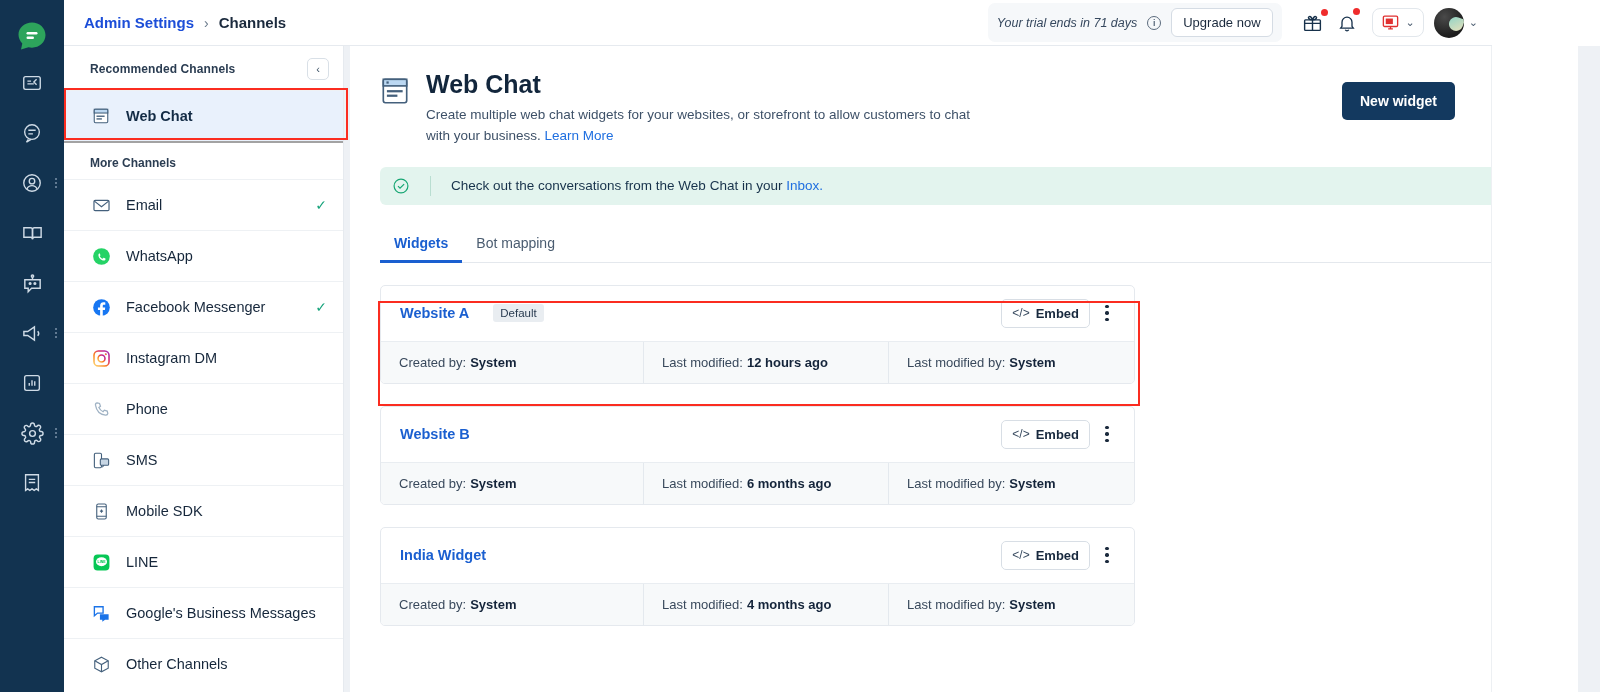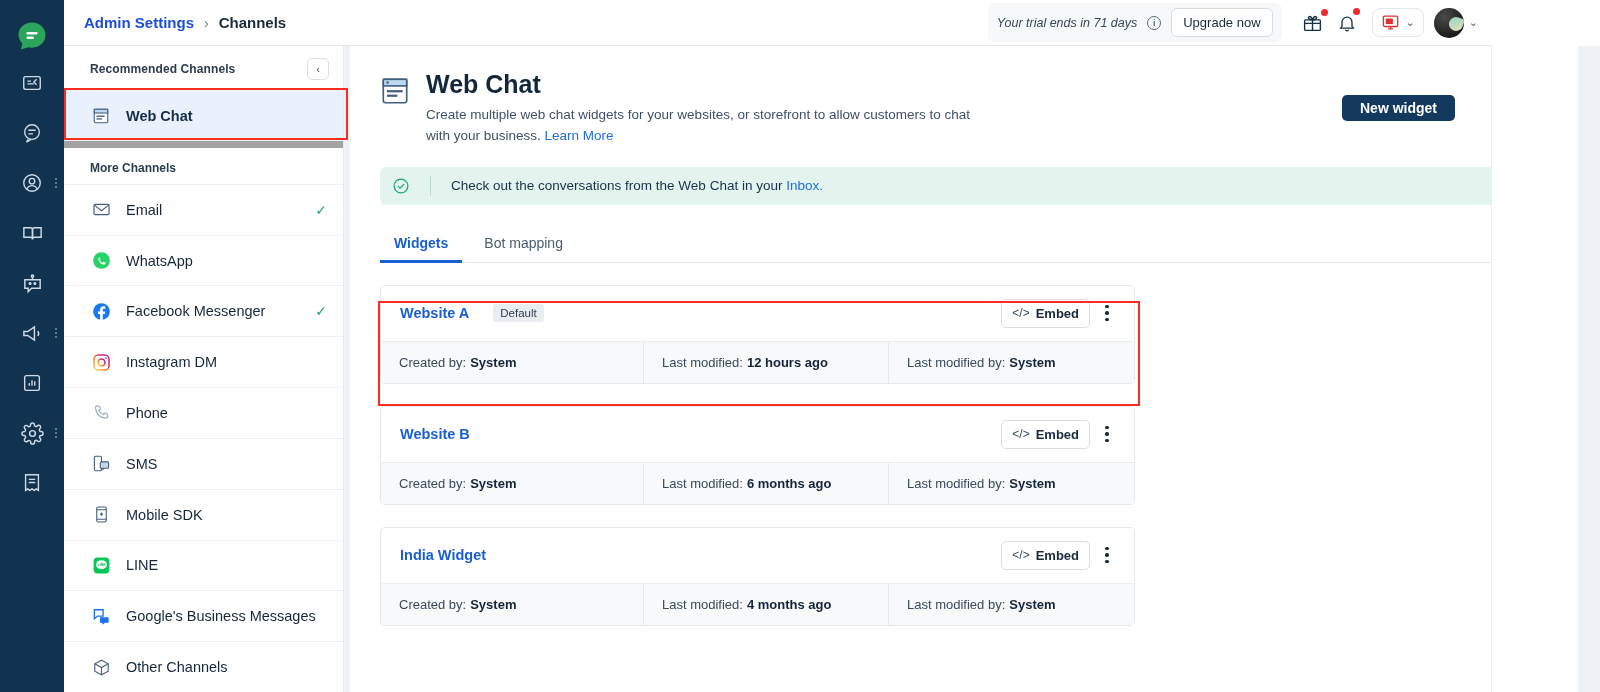--- a/index.html
+++ b/index.html
@@ -104,21 +104,21 @@
     display: flex; align-items: center; gap: 14px;
     padding: 0 16px 0 26px; height: 51px;
     border-top: 1px solid #eef1f4;
     cursor: pointer;
   }
   .side-item .ico { width: 22px; display:flex; align-items:center; justify-content:center; flex:0 0 22px;}
   .side-item .lbl { font-size: 14.5px; color: #16273b; }
   .side-item.active { background: #e9f1fc; }
   .side-item.active .lbl { font-weight: bold; color: #132b45; }
   .side-sub { padding: 13px 14px 9px 26px; font-size: 12px; font-weight: bold; color: #2b3d52;
-              border-top: 7px solid #a3a3a3;}
+              border-top: 2px solid #a3a3a3;}
   .check { color: #16a37b; font-size: 14px; margin-left: auto; }
 
   
   .hl-webchat {
     position: absolute; left: 64px; top: 88px; width: 284px; height: 52px;
     border: 2.5px solid #fb2c20; pointer-events: none; z-index: 30;
   }
 
   
   .main-scroll-gap { width: 6px; flex: 0 0 6px; background: #eef1f5; }
@@ -129,36 +129,36 @@
   }
   .main-inner { padding: 24px 36px 0 30px; }
 
   .page-head { display: flex; align-items: flex-start; gap: 16px; }
   .page-head-text { flex: 1 1 auto; max-width: 600px; }
   .page-title { font-size: 25px; font-weight: bold; color: #12263c; line-height: 1.15; }
   .page-desc { font-size: 13.5px; color: #3e5168; line-height: 1.55; margin-top: 6px; max-width: 560px; }
   .page-desc a { color: #1f6fe0; text-decoration: none; }
   .primary-btn {
     background: #13395f; color: #fff; border: none; border-radius: 5px;
-    font-size: 14px; font-weight: bold; padding: 5px 18px; cursor: pointer;
+    font-size: 14px; font-weight: bold; padding: 11px 18px; cursor: pointer;
     font-family: "Liberation Sans", sans-serif; white-space: nowrap;
-    margin-left: auto; margin-top: 25px;
+    margin-left: auto; margin-top: 12px;
   }
 
   .banner {
     margin-top: 20px; background: #e3f4ee; border-radius: 6px;
     height: 38px; display: flex; align-items: center; gap: 20px; padding: 0 14px 0 12px;
     width: 1166px;
   }
   .banner-text { font-size: 13.5px; color: #17324b; }
   .banner-text a { color: #1f6fe0; text-decoration: none; }
   .banner-close { margin-left: auto; color: #16324a; font-size: 14px; cursor: pointer; font-weight: bold; }
   .banner-divider { width:1px; height: 20px; background: #b9ded1; }
 
-  .tabs { margin-top: 22px; display: flex; gap: 8px; border-bottom: 1px solid #e4e8ed; width: 1166px; }
+  .tabs { margin-top: 22px; display: flex; border-bottom: 1px solid #e4e8ed; width: 1166px; }
   .tab { font-size: 14px; color: #4a5c70; padding: 8px 14px 11px; cursor: pointer; position: relative; }
   .tab.active { color: #1a5fd0; font-weight: bold; }
   .tab.active::after {
     content: ""; position: absolute; left: 0; right: 0; bottom: -1px; height: 3px; background: #1a5fd0;
   }
 
   .cards { margin-top: 22px; }
   .card { width: 755px; border: 1px solid #e5e9ee; border-radius: 5px; overflow: hidden;
           margin-bottom: 22px; background: #fff; }
   .card-top { display: flex; align-items: center; padding: 13px 14px 13px 19px; min-height: 52px; }

